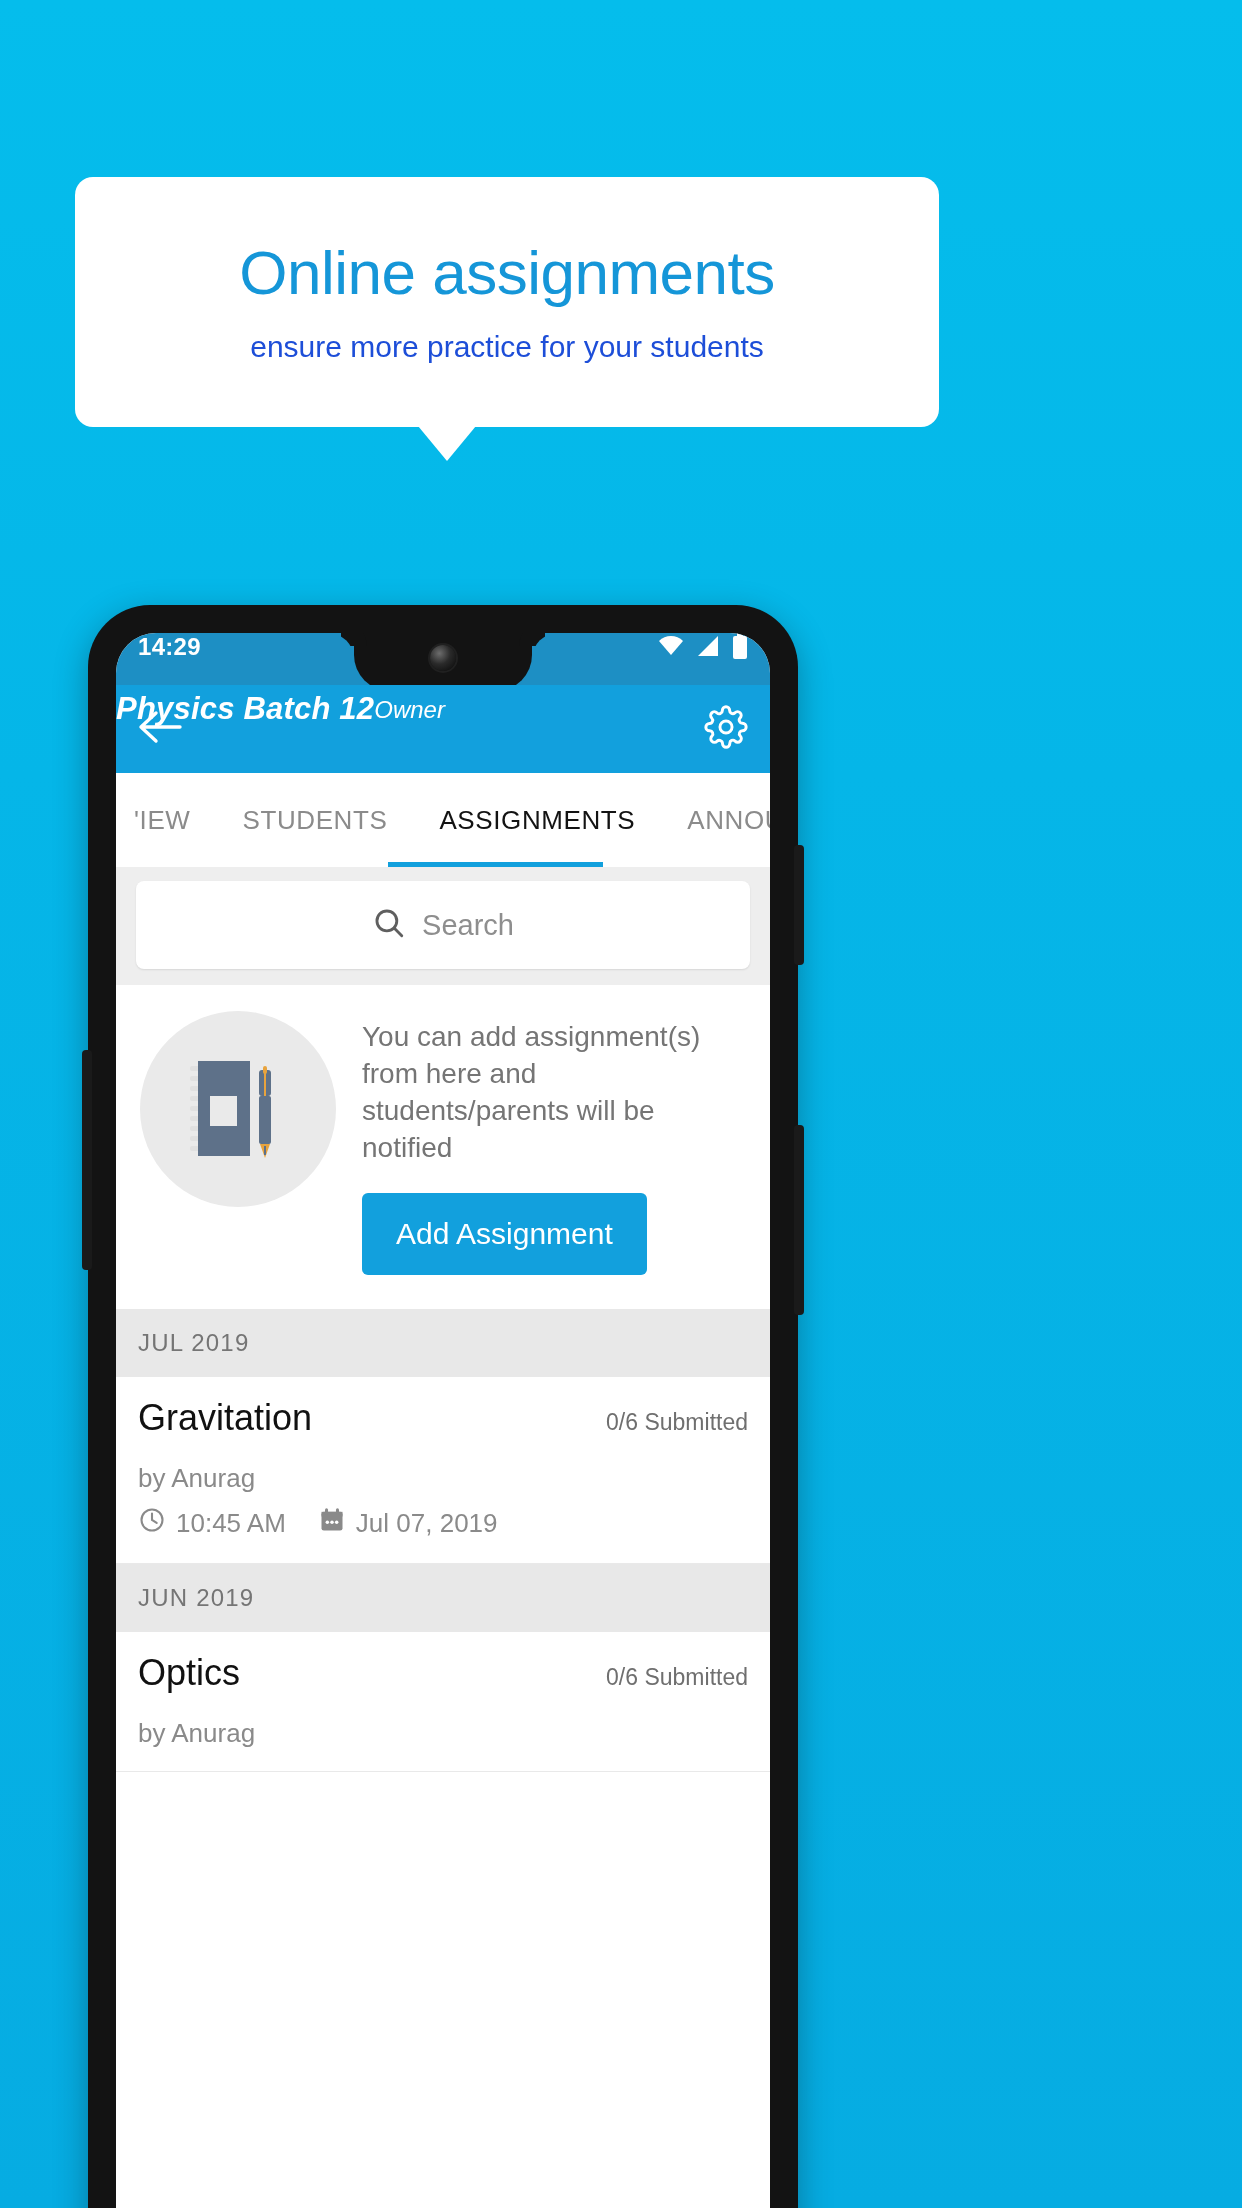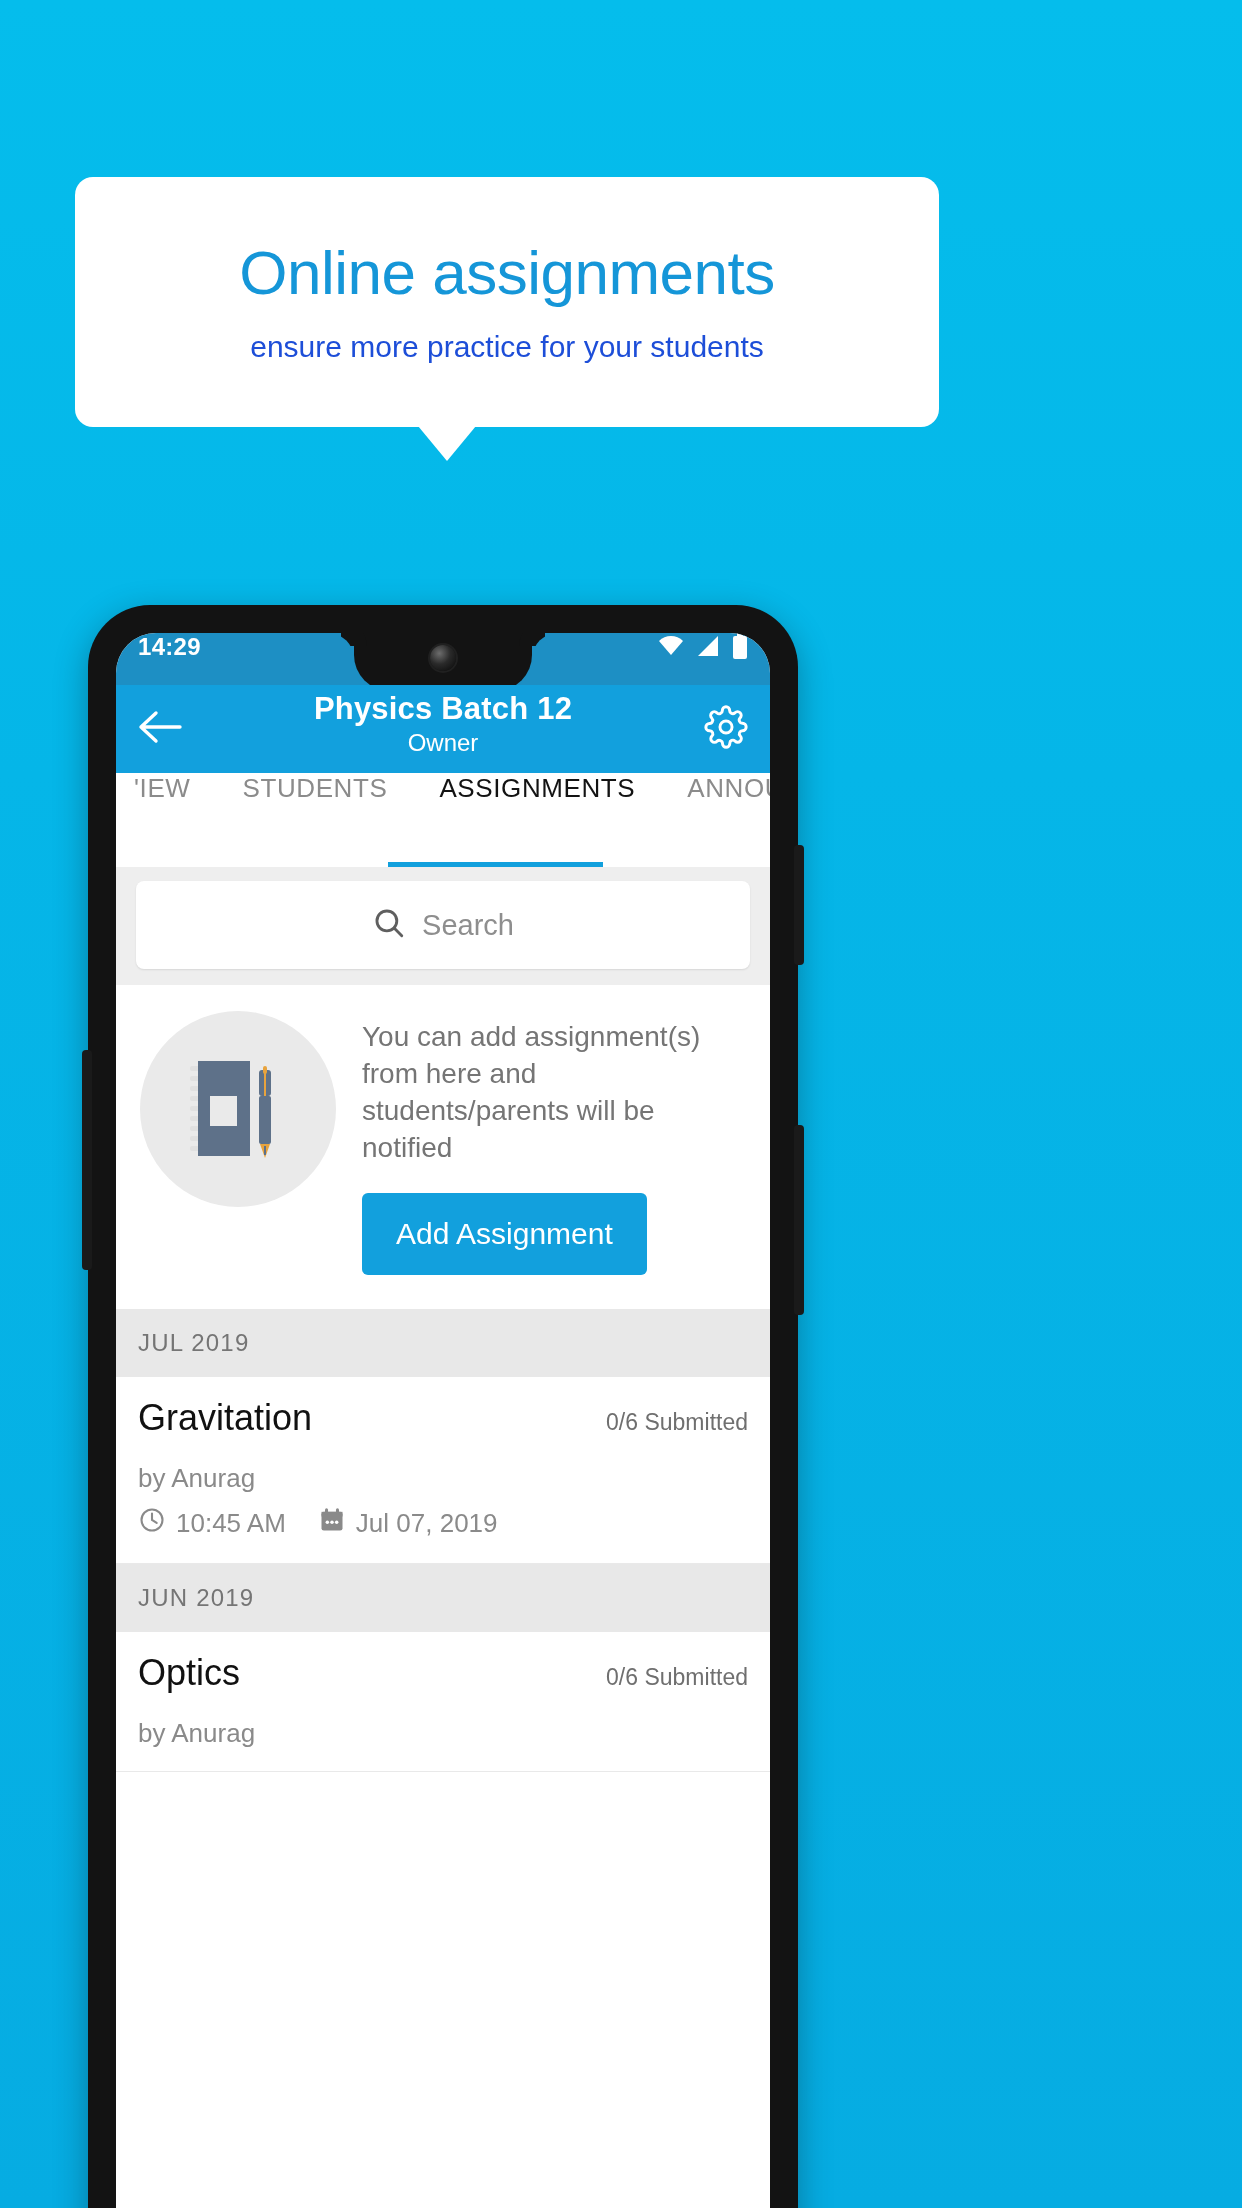--- a/index.html
+++ b/index.html
@@ -78,30 +78,30 @@
     box-shadow:0 0 0 2px #202020;
   }
 
   
   .appbar{
     height:88px; background:#12a0dd; color:#fff;
     display:flex; align-items:center; padding:0 22px; position:relative;
   }
   .appbar-titles{
     position:absolute; left:0; right:0; top:6px;
-    display:flex; flex-direction:column; align-items:center;
+    display:flex; flex-direction:row; align-items:center;font-style:italic;
   }
   .appbar-title{ font-size:31px; font-weight:700; letter-spacing:.2px; }
   .appbar-sub{ font-size:24px; font-weight:400; margin-top:2px; }
   .icon-btn{ position:relative; z-index:3; display:flex; align-items:center; justify-content:center; }
   .spacer{ flex:1; }
 
   
   .tabs{
-    height:94px; background:#ffffff; display:flex; align-items:flex-start;
+    height:94px; background:#ffffff; display:flex; align-items:center;
     position:relative; overflow:hidden;
   }
   .tab{
     font-size:26px; color:#8b8b8b; letter-spacing:.6px; white-space:nowrap;
     padding:0 26px; flex:none;
   }
   .tab.active{ color:#131313; font-weight:400; }
   .tab-indicator{
     position:absolute; bottom:0; height:5px; background:#12a0dd;
   }

